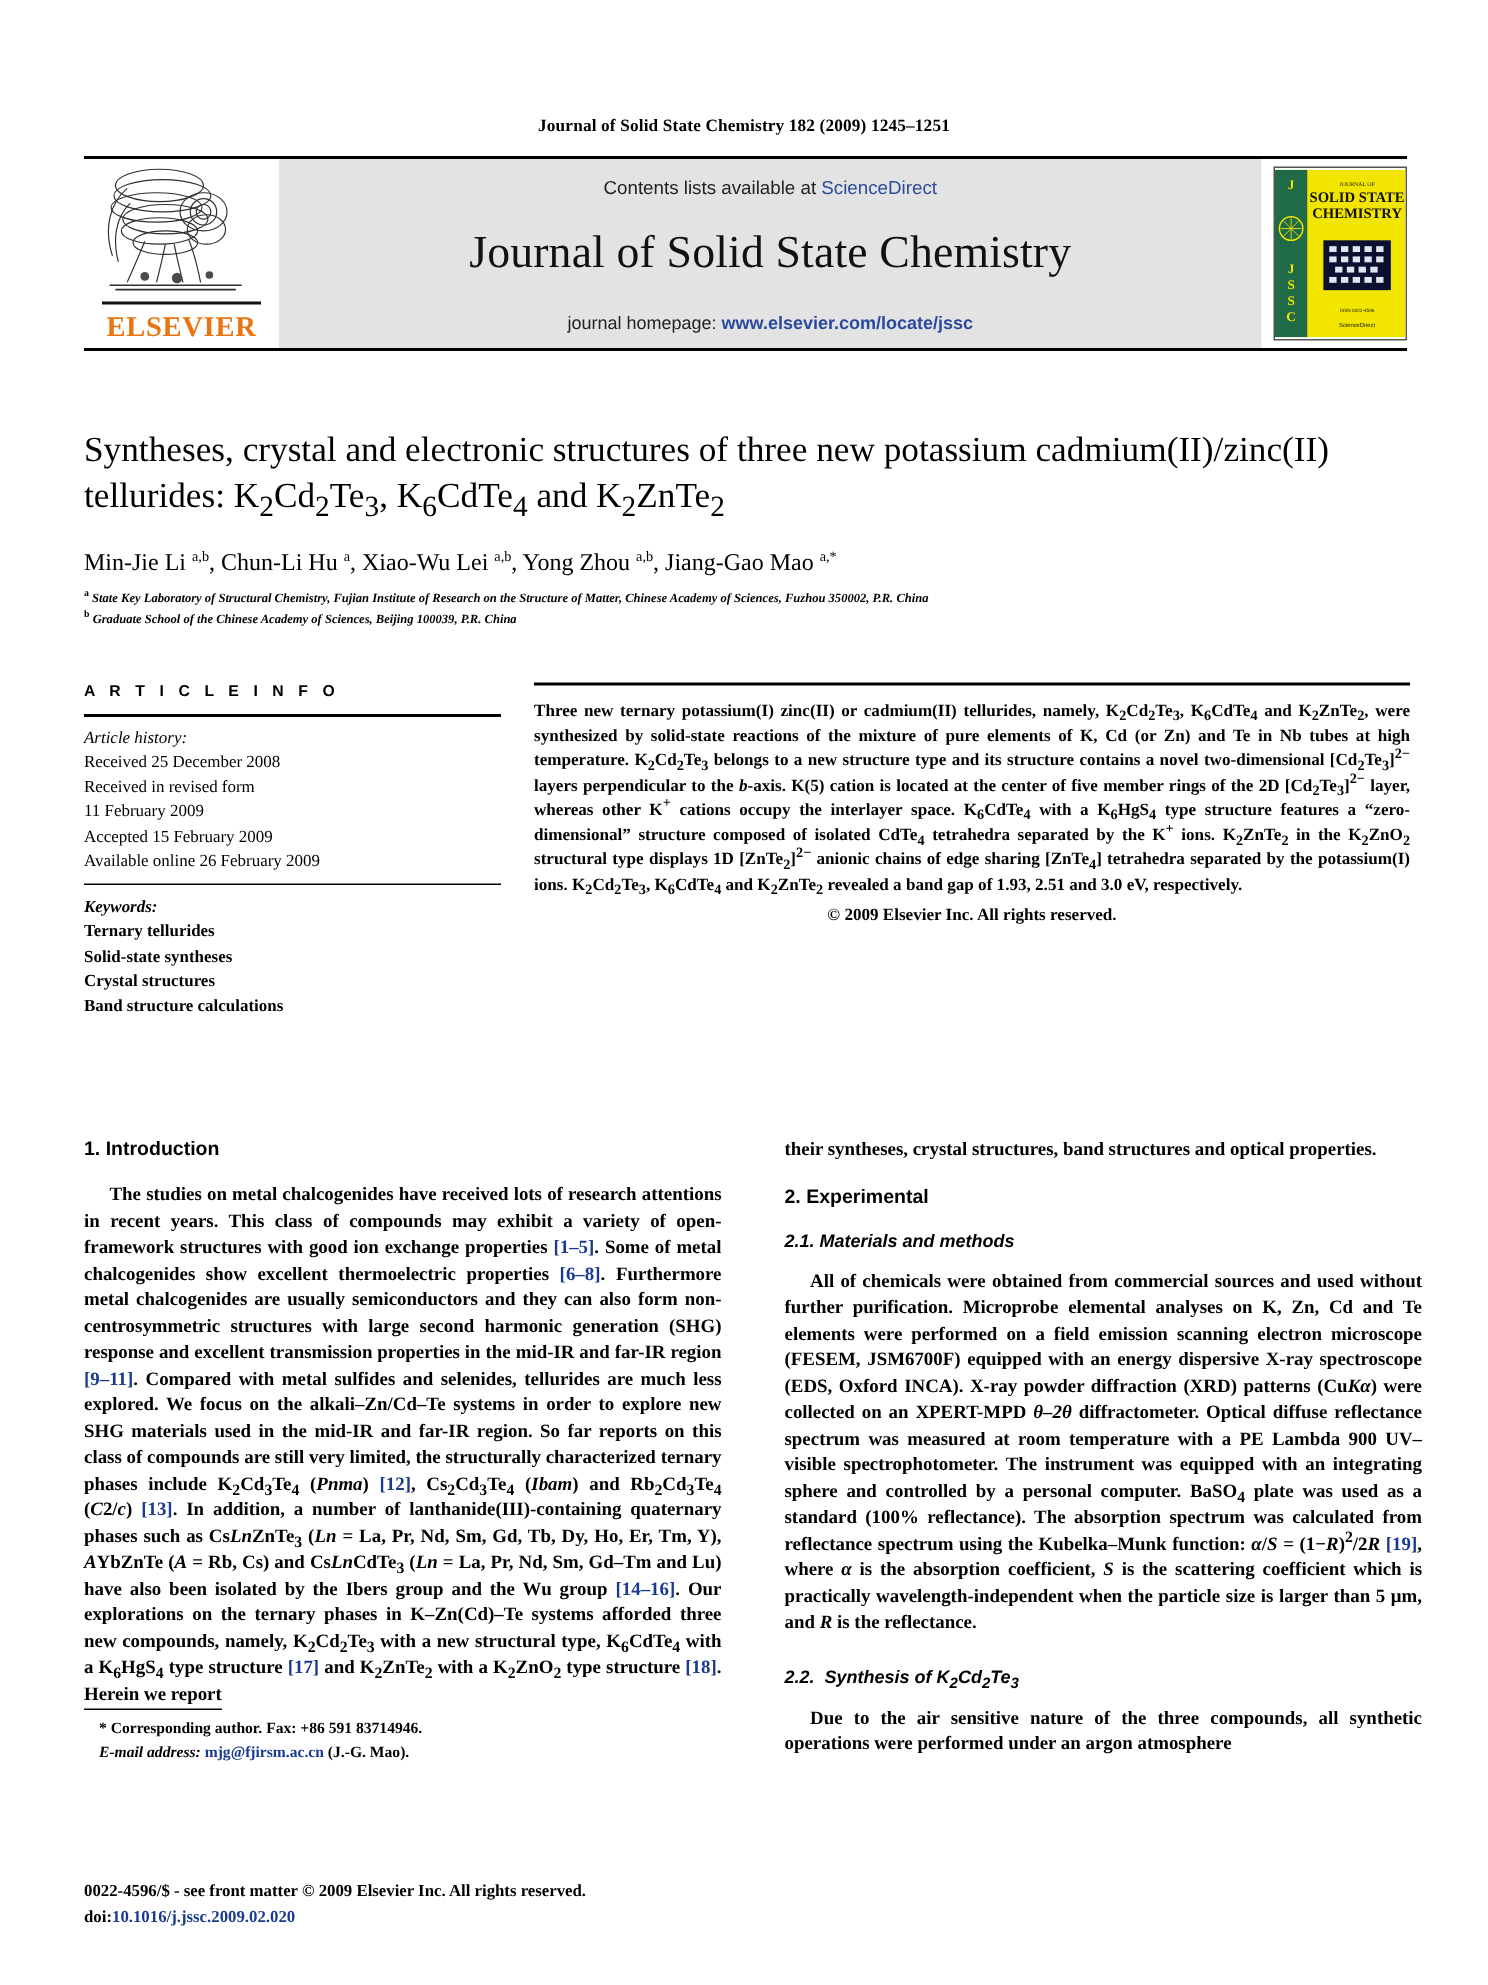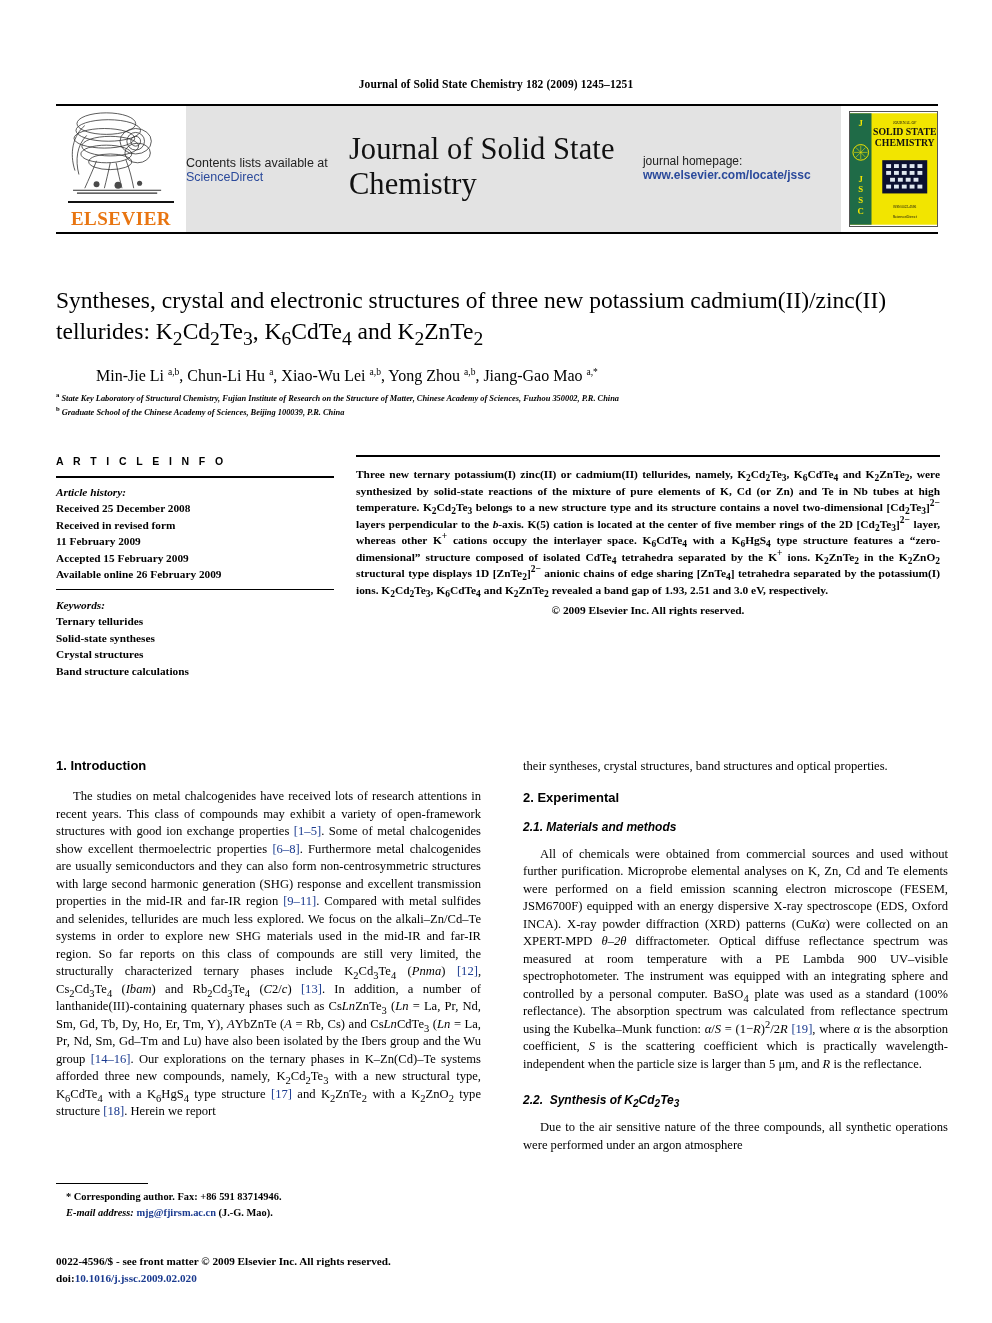--- a/index.html
+++ b/index.html
@@ -38,21 +38,21 @@
   .tree-art { width:108px; height:92px; display:block; }
   .elsevier-word {
     font-family:"Liberation Serif", serif;
     font-size:19px; font-weight:bold; letter-spacing:0.5px;
     color:#E87511; line-height:1; margin-top:1px;
   }
   .elsevier-rule { width:106px; height:2px; background:#111; margin-bottom:2px; }
 
   .mast-center {
     flex:1 1 auto; background:#e3e3e3;
-    display:flex; flex-direction:row; align-items:center; justify-content:center;
+    display:flex; flex-direction:column; align-items:center; justify-content:center;
     padding:8px 0 10px 0; box-sizing:border-box;
   }
   .contents-line {
     font-family:"Liberation Sans", sans-serif;
     font-size:12.5px; color:#222; margin-top:4px;
   }
   .contents-line a { color:#2b4a9b; text-decoration:none; }
   .journal-title {
     font-family:"Liberation Serif", serif;
     font-size:30.5px; color:#111; margin:19px 0 22px 0;
@@ -72,21 +72,21 @@
 
   
   .title-block { position:absolute; left:56px; top:285px; width:884px; }
   .art-title {
     font-family:"Liberation Serif", serif;
     font-size:23.5px; line-height:1.33; font-weight:normal; color:#000;
     margin:0;
   }
   .authors {
     font-family:"Liberation Serif", serif;
-    font-size:16px; margin-top:19px; color:#000;margin-left:40px;
+    font-size:16px; margin-top:19px; color:#000;
   }
   .authors sup { font-size:9.5px; }
   .affil {
     font-family:"Liberation Serif", serif;
     font-style:italic; font-weight:bold; font-size:8.4px;
     line-height:1.5; margin-top:8px; color:#000;
   }
   .affil sup { font-size:6.6px; font-style:normal; }
 
   
@@ -96,21 +96,21 @@
 
   .sechead {
     font-family:"Liberation Sans", sans-serif;
     font-weight:bold; font-size:10.5px; letter-spacing:3.4px;
     color:#000; margin:0 0 9px 0;
   }
   .rule-thick { border-top:2px solid #000; }
   .rule-thin  { border-top:1px solid #000; }
 
   .hist {
-    font-family:"Liberation Serif", serif; font-weight:bold;
+    font-family:"Liberation Serif", serif; font-weight:normal;
     font-size:11.3px; line-height:1.46; padding:6px 0 6px 0;
   }
   .hist .it { font-style:italic; }
   .kw {
     font-family:"Liberation Serif", serif; font-weight:bold;
     font-size:11.3px; line-height:1.46; padding-top:7px;
   }
   .kw .it { font-style:italic; }
 
   .abstract {
@@ -132,29 +132,29 @@
   .h1 {
     font-family:"Liberation Sans", sans-serif;
     font-weight:bold; font-size:13px; margin:0 0 15px 0; color:#000;
   }
   .h2 {
     font-family:"Liberation Sans", sans-serif;
     font-weight:bold; font-style:italic; font-size:12px;
     margin:20px 0 12px 0; color:#000;
   }
   p.bp {
-    font-family:"Liberation Serif", serif; font-weight:normal;
+    font-family:"Liberation Serif", serif; font-weight:bold;
     font-size:12.6px; line-height:1.39; text-align:justify;
     margin:0; text-indent:17px; color:#000;
   }
   .ref { color:#1a3a8f; }
   .spacer-14 { height:14px; }
 
   
-  .footnotes { position:absolute; left:56px; top:1183px; width:425px; }
+  .footnotes { position:absolute; left:56px; top:1139px; width:425px; }
   .fn-rule { width:92px; border-top:1px solid #000; margin-bottom:5px; }
   .fn {
     font-family:"Liberation Serif", serif; font-weight:bold;
     font-size:10.4px; line-height:1.5; padding-left:10px;
   }
   .fn .it { font-style:italic; }
   .fn a { color:#1a3a8f; text-decoration:none; }
   .imprint {
     position:absolute; left:56px; top:1253px; width:500px;
     font-family:"Liberation Serif", serif; font-weight:bold;

